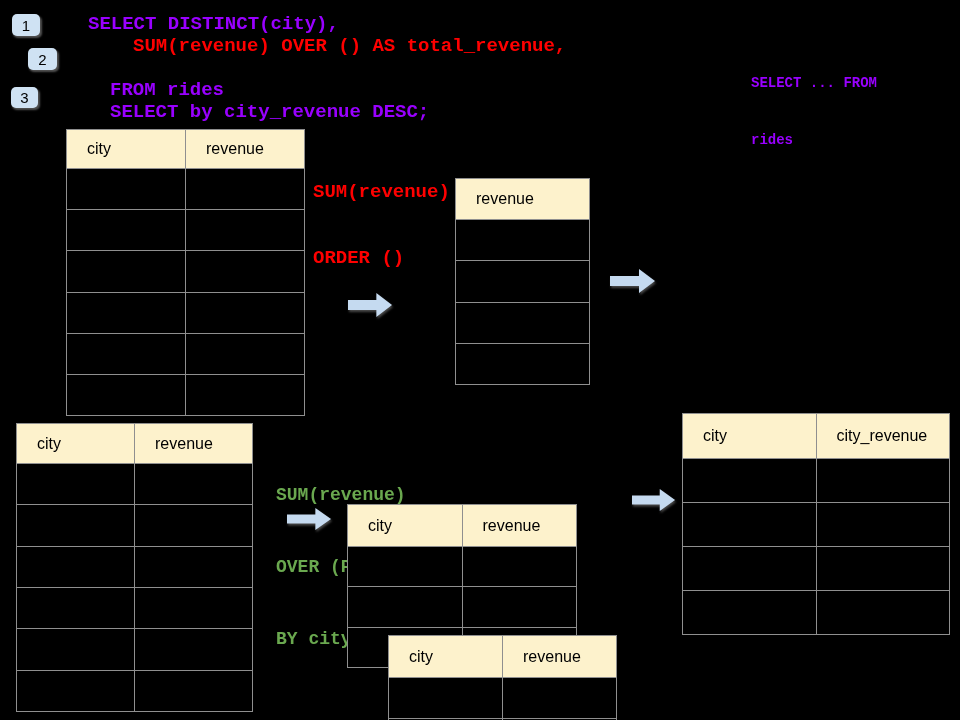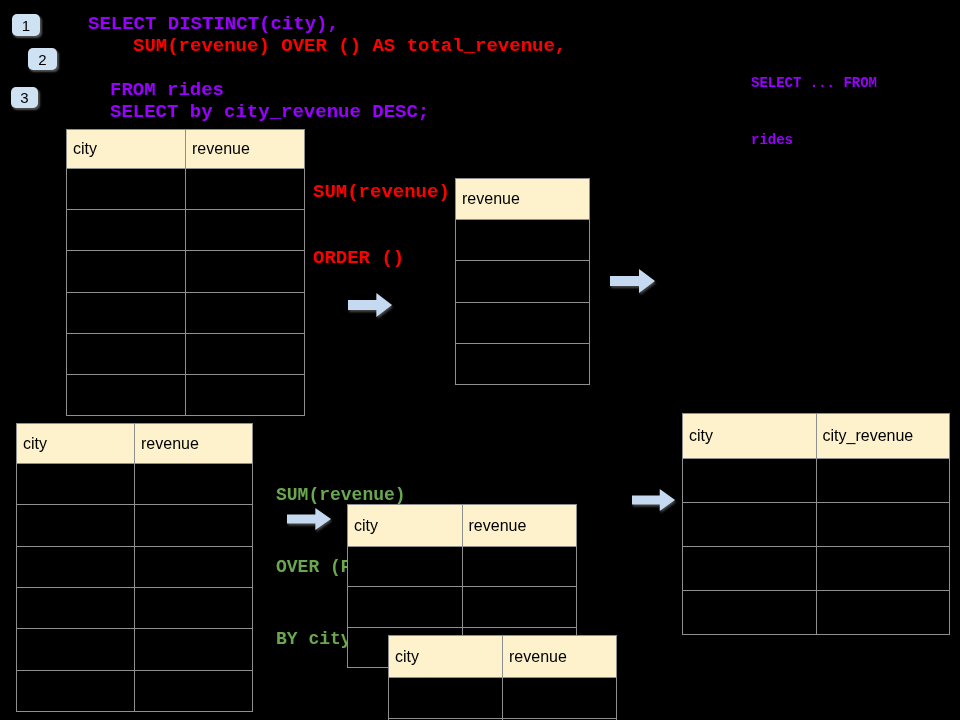--- a/index.html
+++ b/index.html
@@ -26,21 +26,21 @@
   
   .dtable{
     position:absolute;display:flex;flex-direction:column;box-sizing:border-box;
     border:1px solid var(--table-border,#8f8f8f);background:#000;
   }
   .thead{
     display:flex;background:var(--header-cream,#fdf2cc);
     border-bottom:1px solid var(--table-border,#8f8f8f);flex:0 0 auto;
   }
   .thcell{
-    flex:1;display:flex;align-items:center;padding-left:6px;
+    flex:1;display:flex;align-items:center;padding-left:20px;
     font-size:16px;color:#000;overflow:hidden;
   }
   .thcell + .thcell{border-left:1px solid var(--table-border,#8f8f8f);}
   .tbody{flex:1;display:flex;flex-direction:column;}
   .trow{flex:1;display:flex;background:#000;border-bottom:1px solid var(--table-border,#8f8f8f);}
   .trow:last-child{border-bottom:none;}
   .tcell{flex:1;}
   .tcell + .tcell{border-left:1px solid var(--table-border,#8f8f8f);}
   
   .arrow{position:absolute;filter:drop-shadow(1.5px 2px 1px rgba(120,120,120,.6));}

